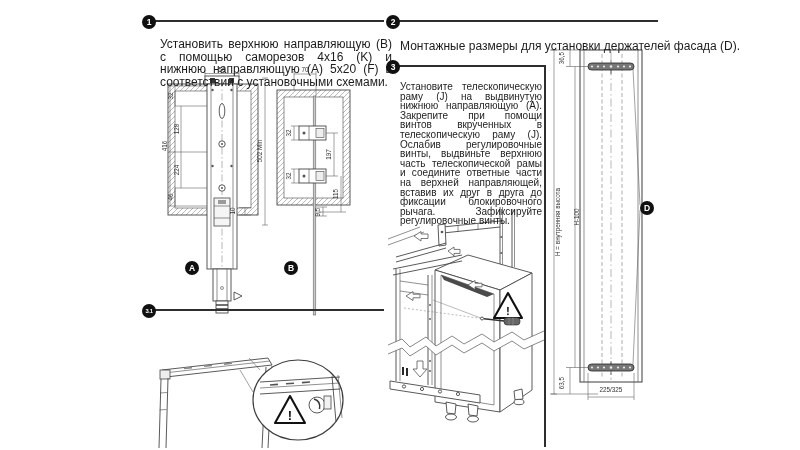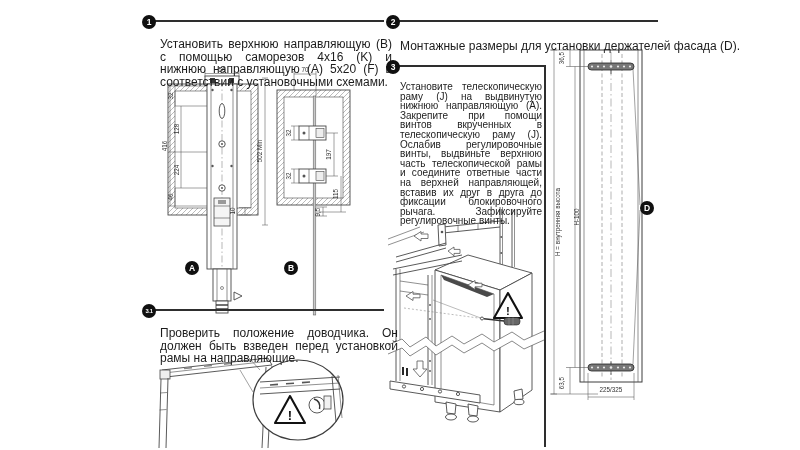--- a/index.html
+++ b/index.html
@@ -44,21 +44,20 @@
       <span>3</span>
     </div>
   <div class="rule" style="left:394px;top:65px;width:152px;"></div>
   <div class="vrule" style="left:544px;top:65px;height:382px;"></div>
   <p class="txt dense" style="left:400px;top:72px;width:142px;">Установите телескопическую раму (J) на выдвинутую нижнюю направляющую (A). Закрепите при помощи винтов вкрученных в телескопическую раму (J). Ослабив регулировочные винты, выдвиньте верхнюю часть телескопической рамы и соедините ответные части на верхней направляющей, вставив их друг в друга до фиксации блокировочного рычага. Зафиксируйте регулировочные винты.</p>
 
   <div class="badge sm" style="left:142px;top:304px;">
       <span>3.1</span>
     </div>
   <div class="rule" style="left:150px;top:309px;width:234px;"></div>
-  <p class="txt" style="left:160px;top:315px;width:238px;">Проверить положение доводчика. Он должен быть взведен перед установкой рамы на направляющие.</p>
 
   <svg style="left:155px;top:66px;" width="115" height="250" viewBox="0 0 115 250">
     <defs>
       <pattern id="hA" patternUnits="userSpaceOnUse" width="5" height="5">
         <path d="M0 5 L5 0" stroke="#a9a9a9" stroke-width="0.8"></path>
       </pattern>
     </defs>
 
     <path d="M13,18 H103 V149 H13 Z M20,25 H96 V142 H20 Z" fill="url(#hA)" fill-rule="evenodd"></path>
     <rect x="13" y="18" width="90" height="131" class="ln"></rect>

